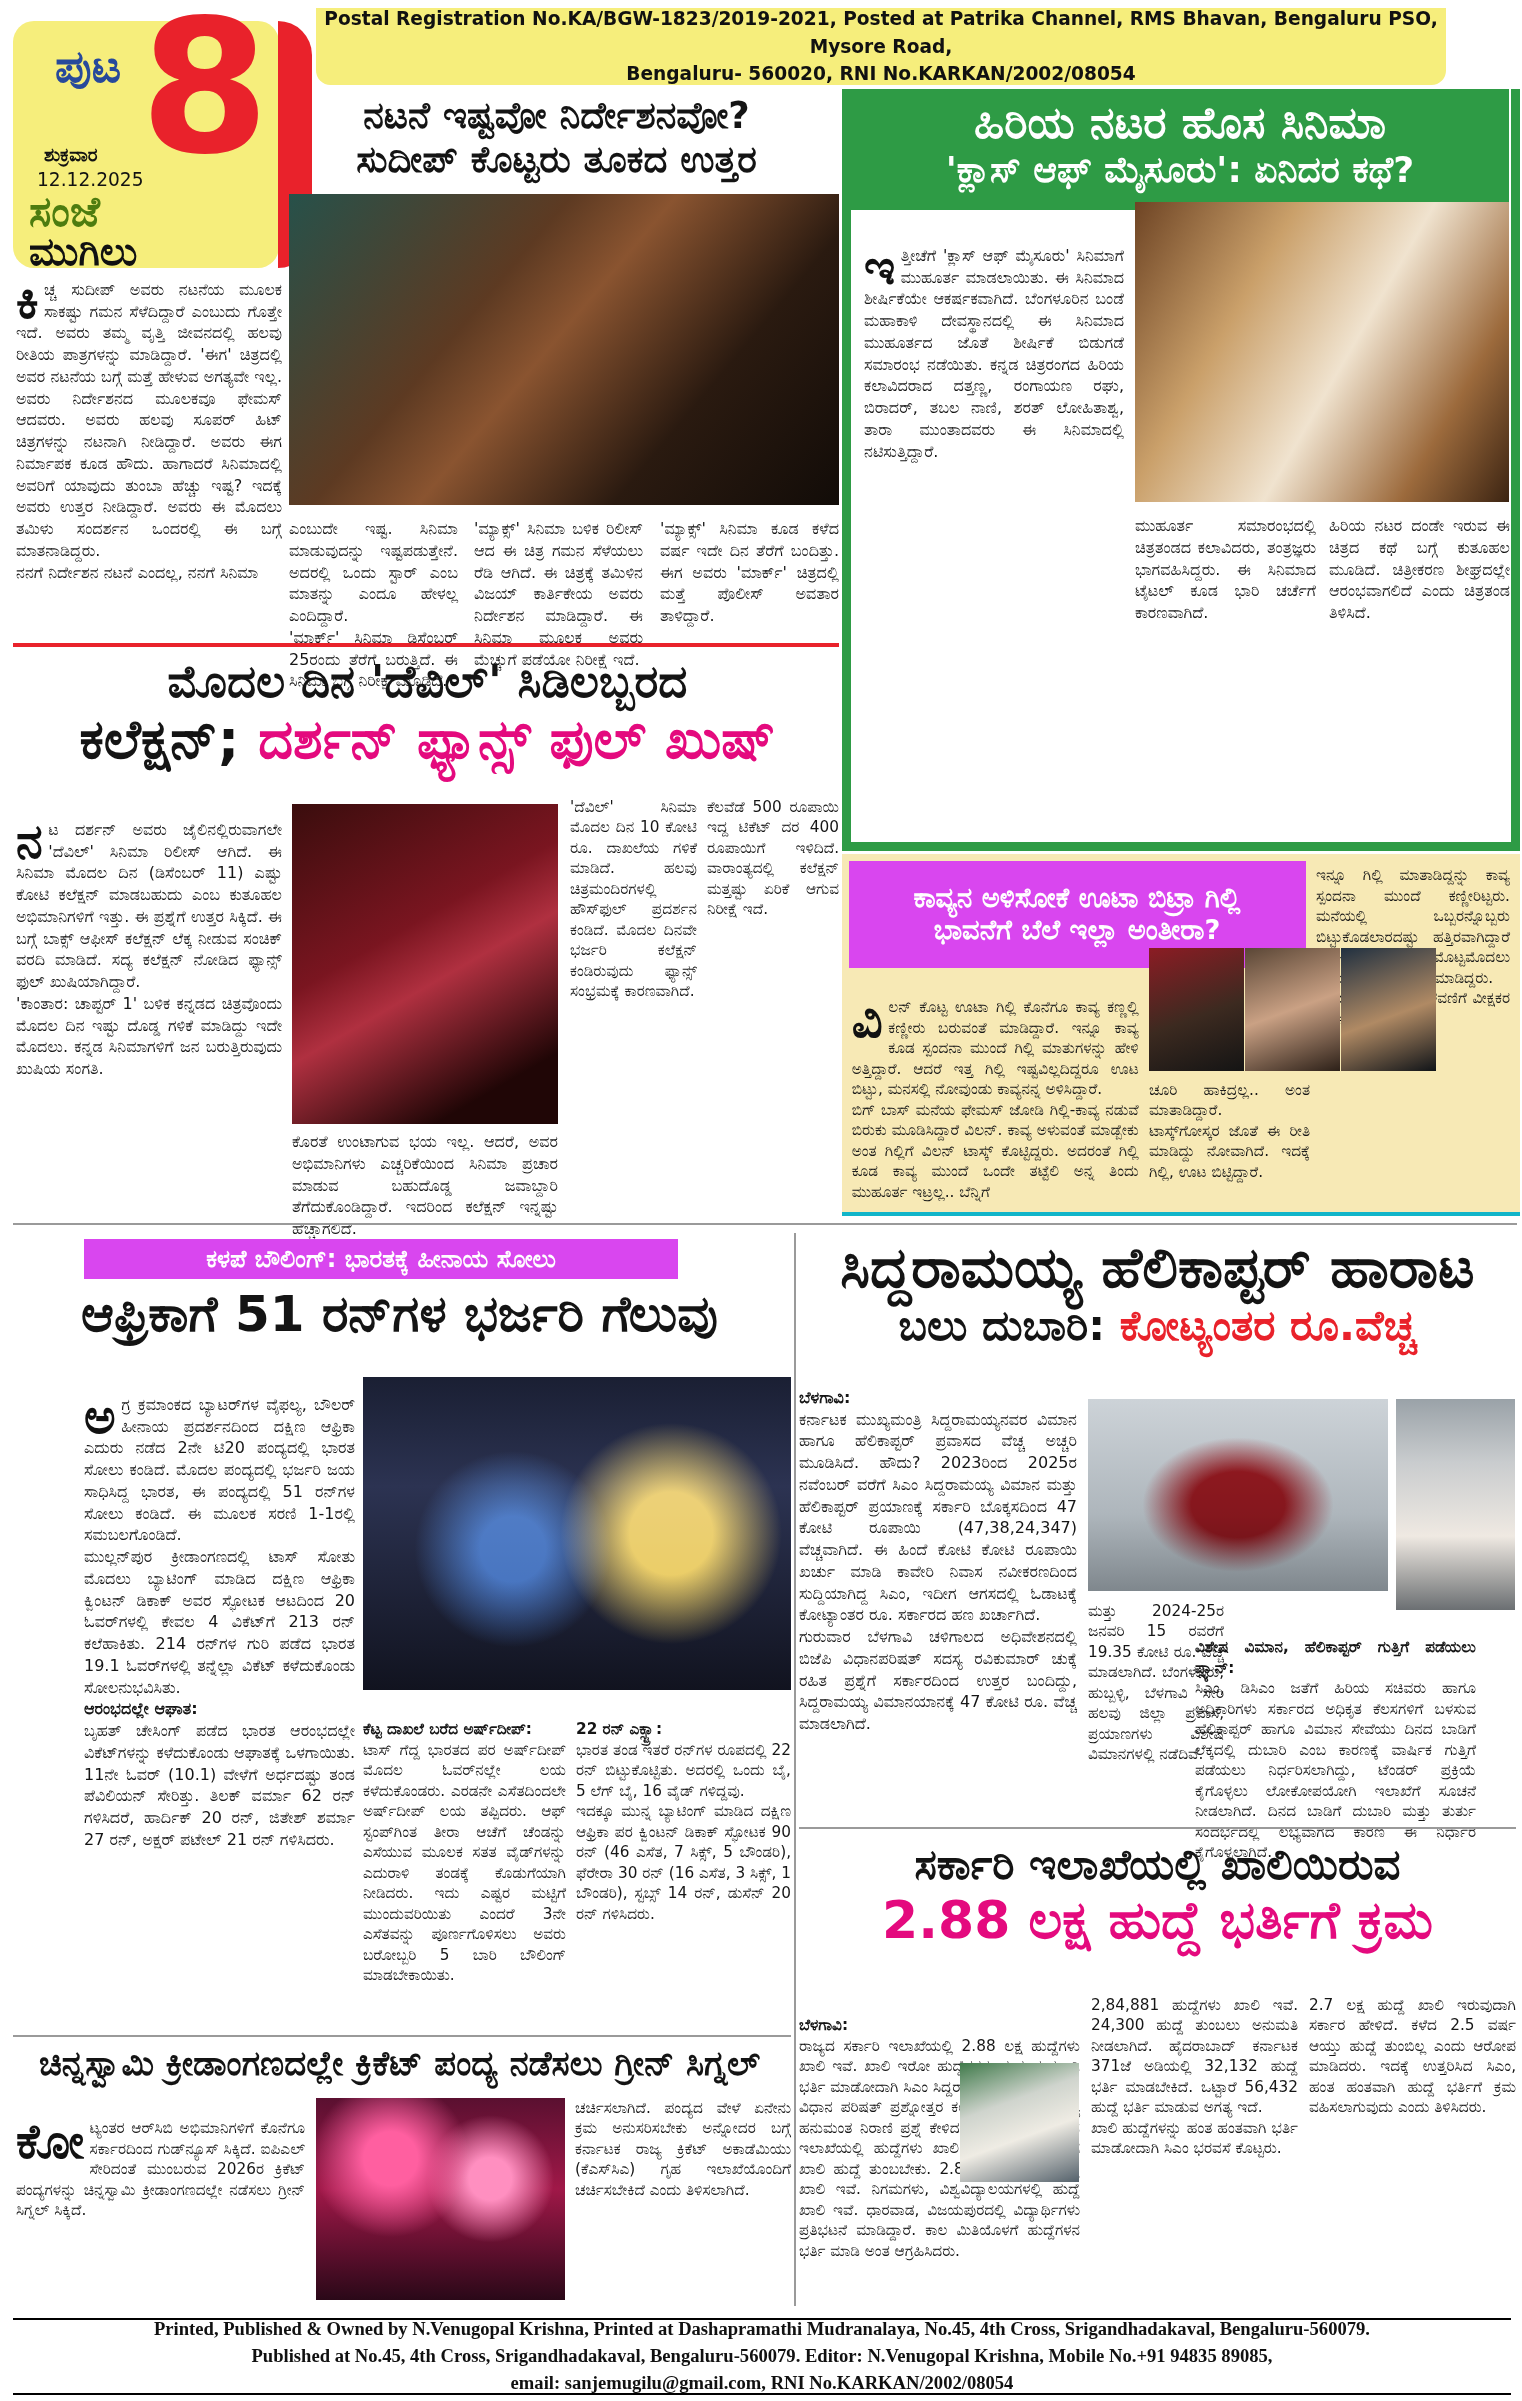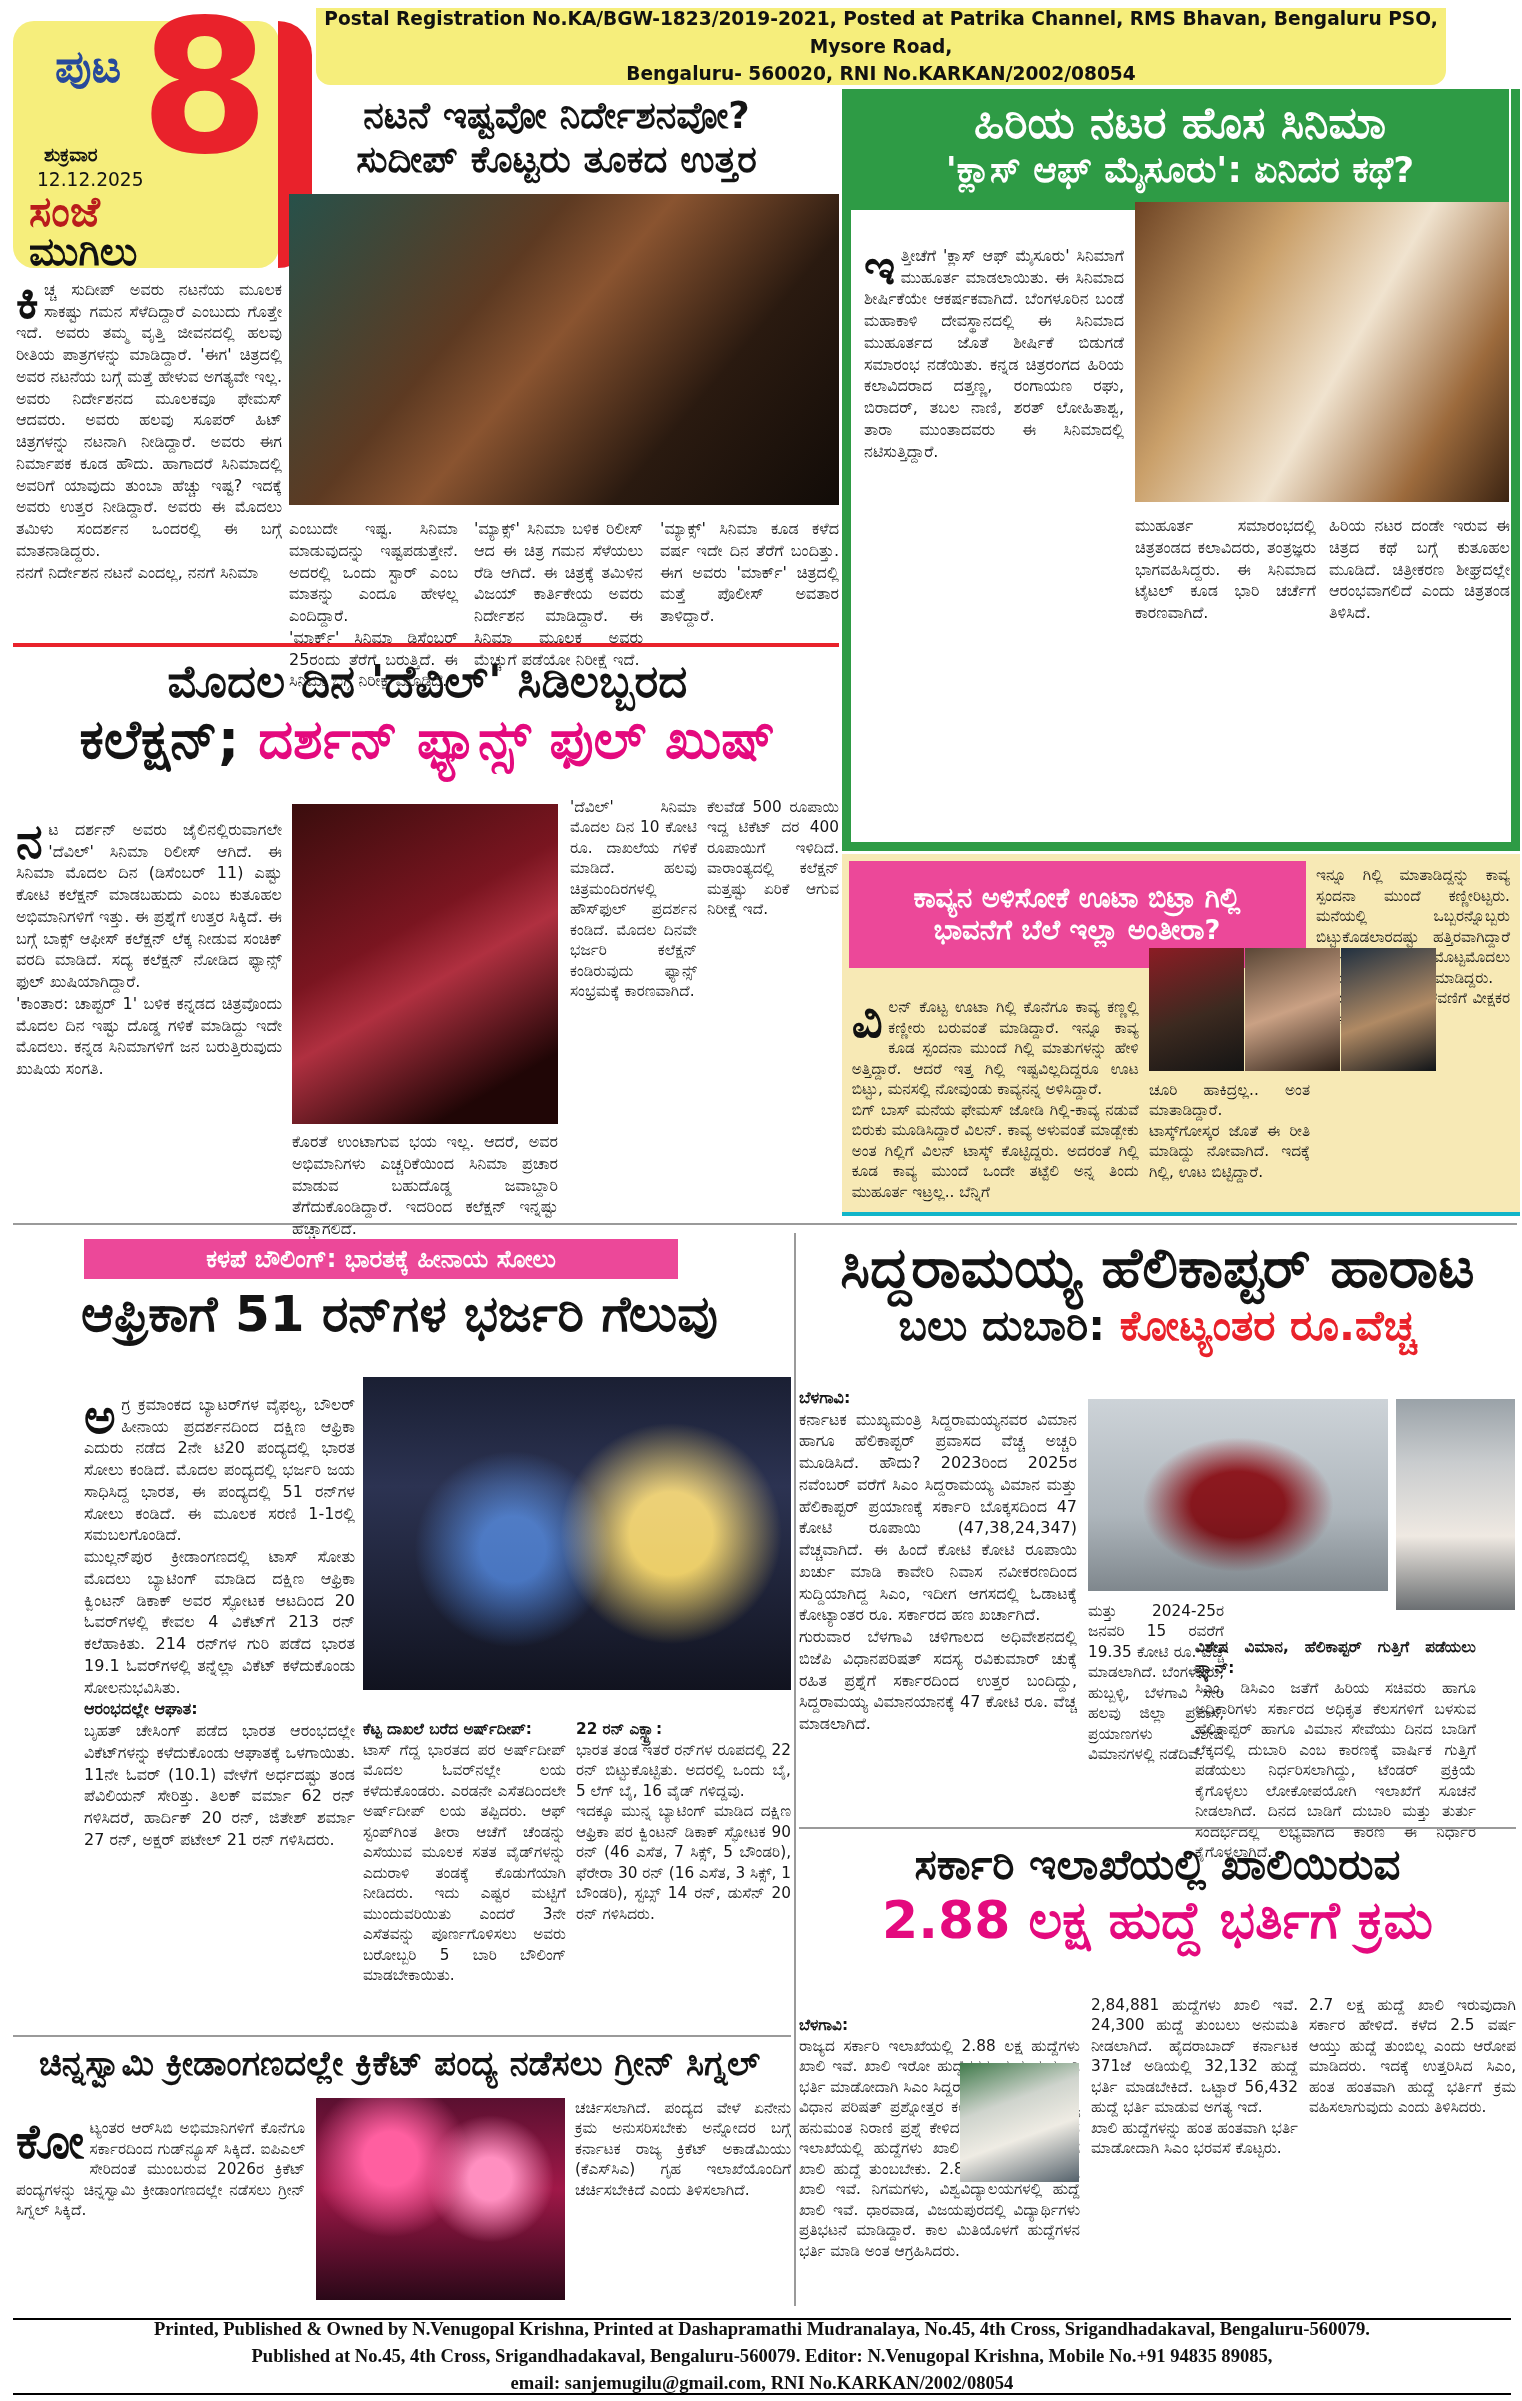--- a/index.html
+++ b/index.html
@@ -16,36 +16,36 @@
   .rule-gray{background:#9a9a9a;}
   .mh-box{background:#F6EE7C;border-radius:21px;}
   .postal{background:#F6EE7C;border-radius:0 0 14.5px 14.5px;font-weight:bold;font-size:18.6px;line-height:1.5;
           display:flex;flex-direction:column;justify-content:center;text-align:center;color:#111;}
   .green-head{background:#2E9B45;}
   .headline-xl{font-weight:bold;line-height:1.18;}
   .pink{color:#E40A7E;}
   .red{color:#E9222B;}
   .white{color:#ffffff;}
   .yellowtxt{color:#ffffff;}
-  .redbox{background:#ec4899;color:#fff;font-weight:bold;text-align:center;}
+  .redbox{background:#d946ef;color:#fff;font-weight:bold;text-align:center;}
   .creambox{background:#F7E9B5;border-bottom:4.8px solid #12B5C9;}
   .footer{border-top:2.4px solid #000;border-bottom:2.4px solid #000;font-weight:bold;font-size:18.6px;line-height:1.45;
           display:flex;flex-direction:column;justify-content:center;text-align:center;color:#111;}
 </style>
 </head>
 <body>
 
 <div id="page">
 
   <div class="abs mh-box" style="left:13px;top:21px;width:266px;height:247px;">
     <div class="abs" style="left:42px;top:19.4px;font-size:45px;font-weight:bold;color:#27499B;">ಪುಟ</div>
     <div class="abs" style="left:127px;top:-27.4px;font-size:186px;font-weight:bold;color:#E9222B;line-height:1;">8</div>
     <div class="abs" style="left:31px;top:123px;font-size:18.6px;font-weight:bold;color:#111;">ಶುಕ್ರವಾರ</div>
     <div class="abs" style="left:24px;top:148px;font-size:18.6px;color:#111;">12.12.2025</div>
-    <div class="abs" style="left:16px;top:166px;font-size:42px;font-weight:bold;color:#b91c1c;">ಸಂಜೆ</div>
+    <div class="abs" style="left:16px;top:166px;font-size:42px;font-weight:bold;color:#4d7c0f;">ಸಂಜೆ</div>
     <div class="abs" style="left:16px;top:208px;font-size:39px;font-weight:bold;color:#111;">ಮುಗಿಲು</div>
   </div>
   <div class="abs" style="left:278px;top:21px;width:34px;height:247px;background:#E9222B;border-top-right-radius:34px;border-bottom-right-radius:34px;"></div>
 
   <div class="abs postal" style="left:316px;top:8px;width:1130px;height:77px;">
     <div>Postal Registration No.KA/BGW-1823/2019-2021, Posted at Patrika Channel, RMS Bhavan, Bengaluru PSO, Mysore Road,</div>
     <div>Bengaluru- 560020, RNI No.KARKAN/2002/08054</div>
   </div>
 
   <div class="abs center" style="left:274px;top:94px;width:565px;">

